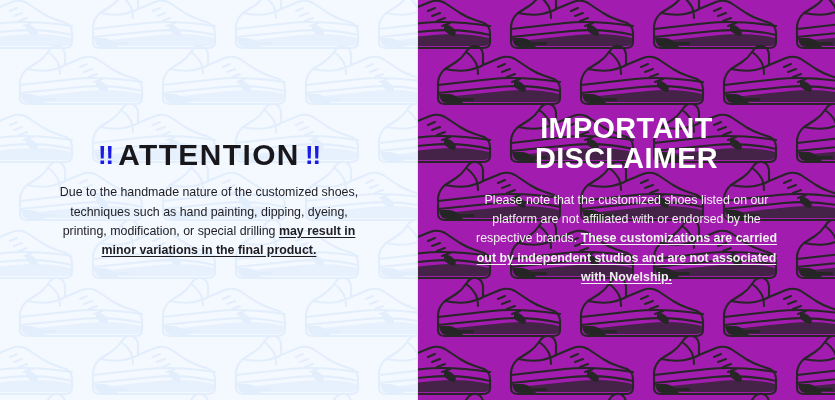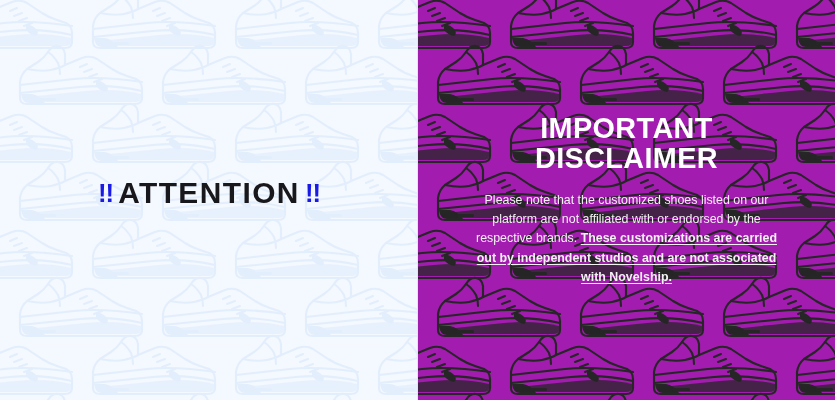--- a/index.html
+++ b/index.html
@@ -652,20 +652,21 @@
               <rect x="30" y="60" width="18" height="3" rx="1.5" fill="#e3eefc"></rect>
             </svg>
           </span>
         </div>
       </div>
 
     <div class="content">
       <div class="heading-attention">
         <span class="bangs">!!</span><span>ATTENTION</span><span class="bangs">!!</span>
       </div>
+      <p class="body-text"><span>Due to the handmade nature of the customized shoes, techniques such as hand painting, dipping, dyeing, printing, modification, or special drilling </span><span class="emph">may result in minor variations in the final product.</span></p>
     </div>
   </div>
 
   <div class="panel panel-right">
 
     <div class="pattern" id="pattern-right">
         <div class="pattern-row" style="top: -18px; left: -62px;">
           <span class="tile">
             <svg viewBox="0 0 143 78" xmlns="http://www.w3.org/2000/svg">
               <g fill="none" stroke="#262626" stroke-width="2.1" stroke-linejoin="round" stroke-linecap="round">

